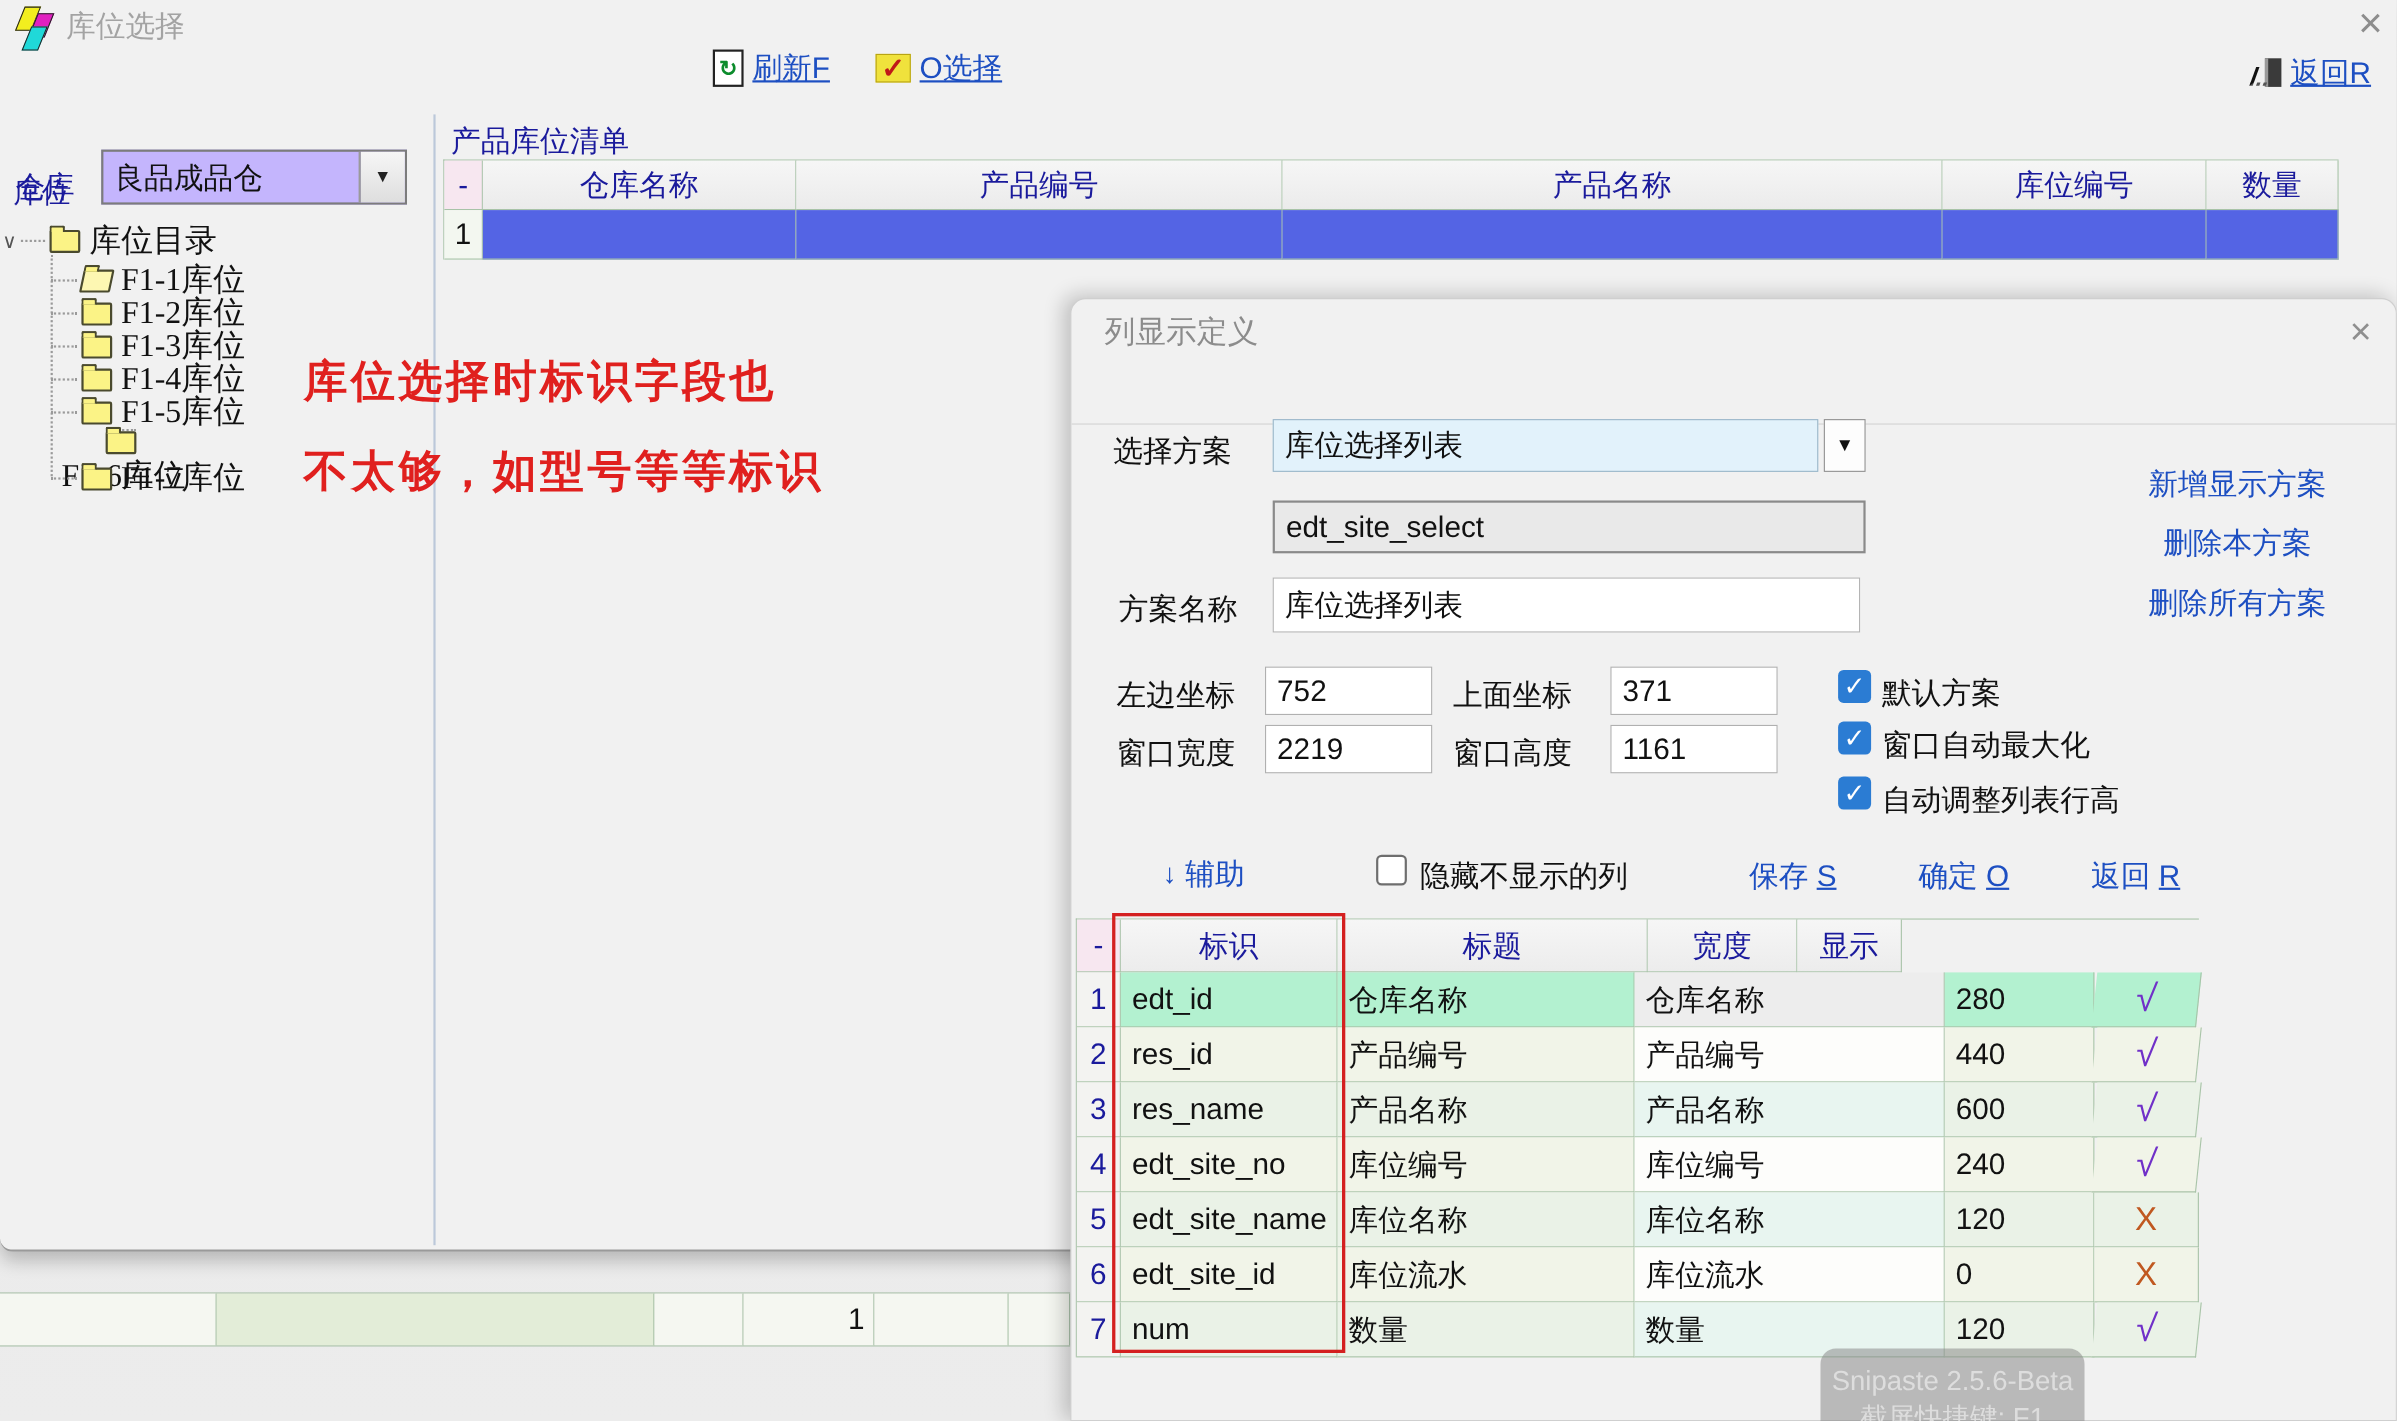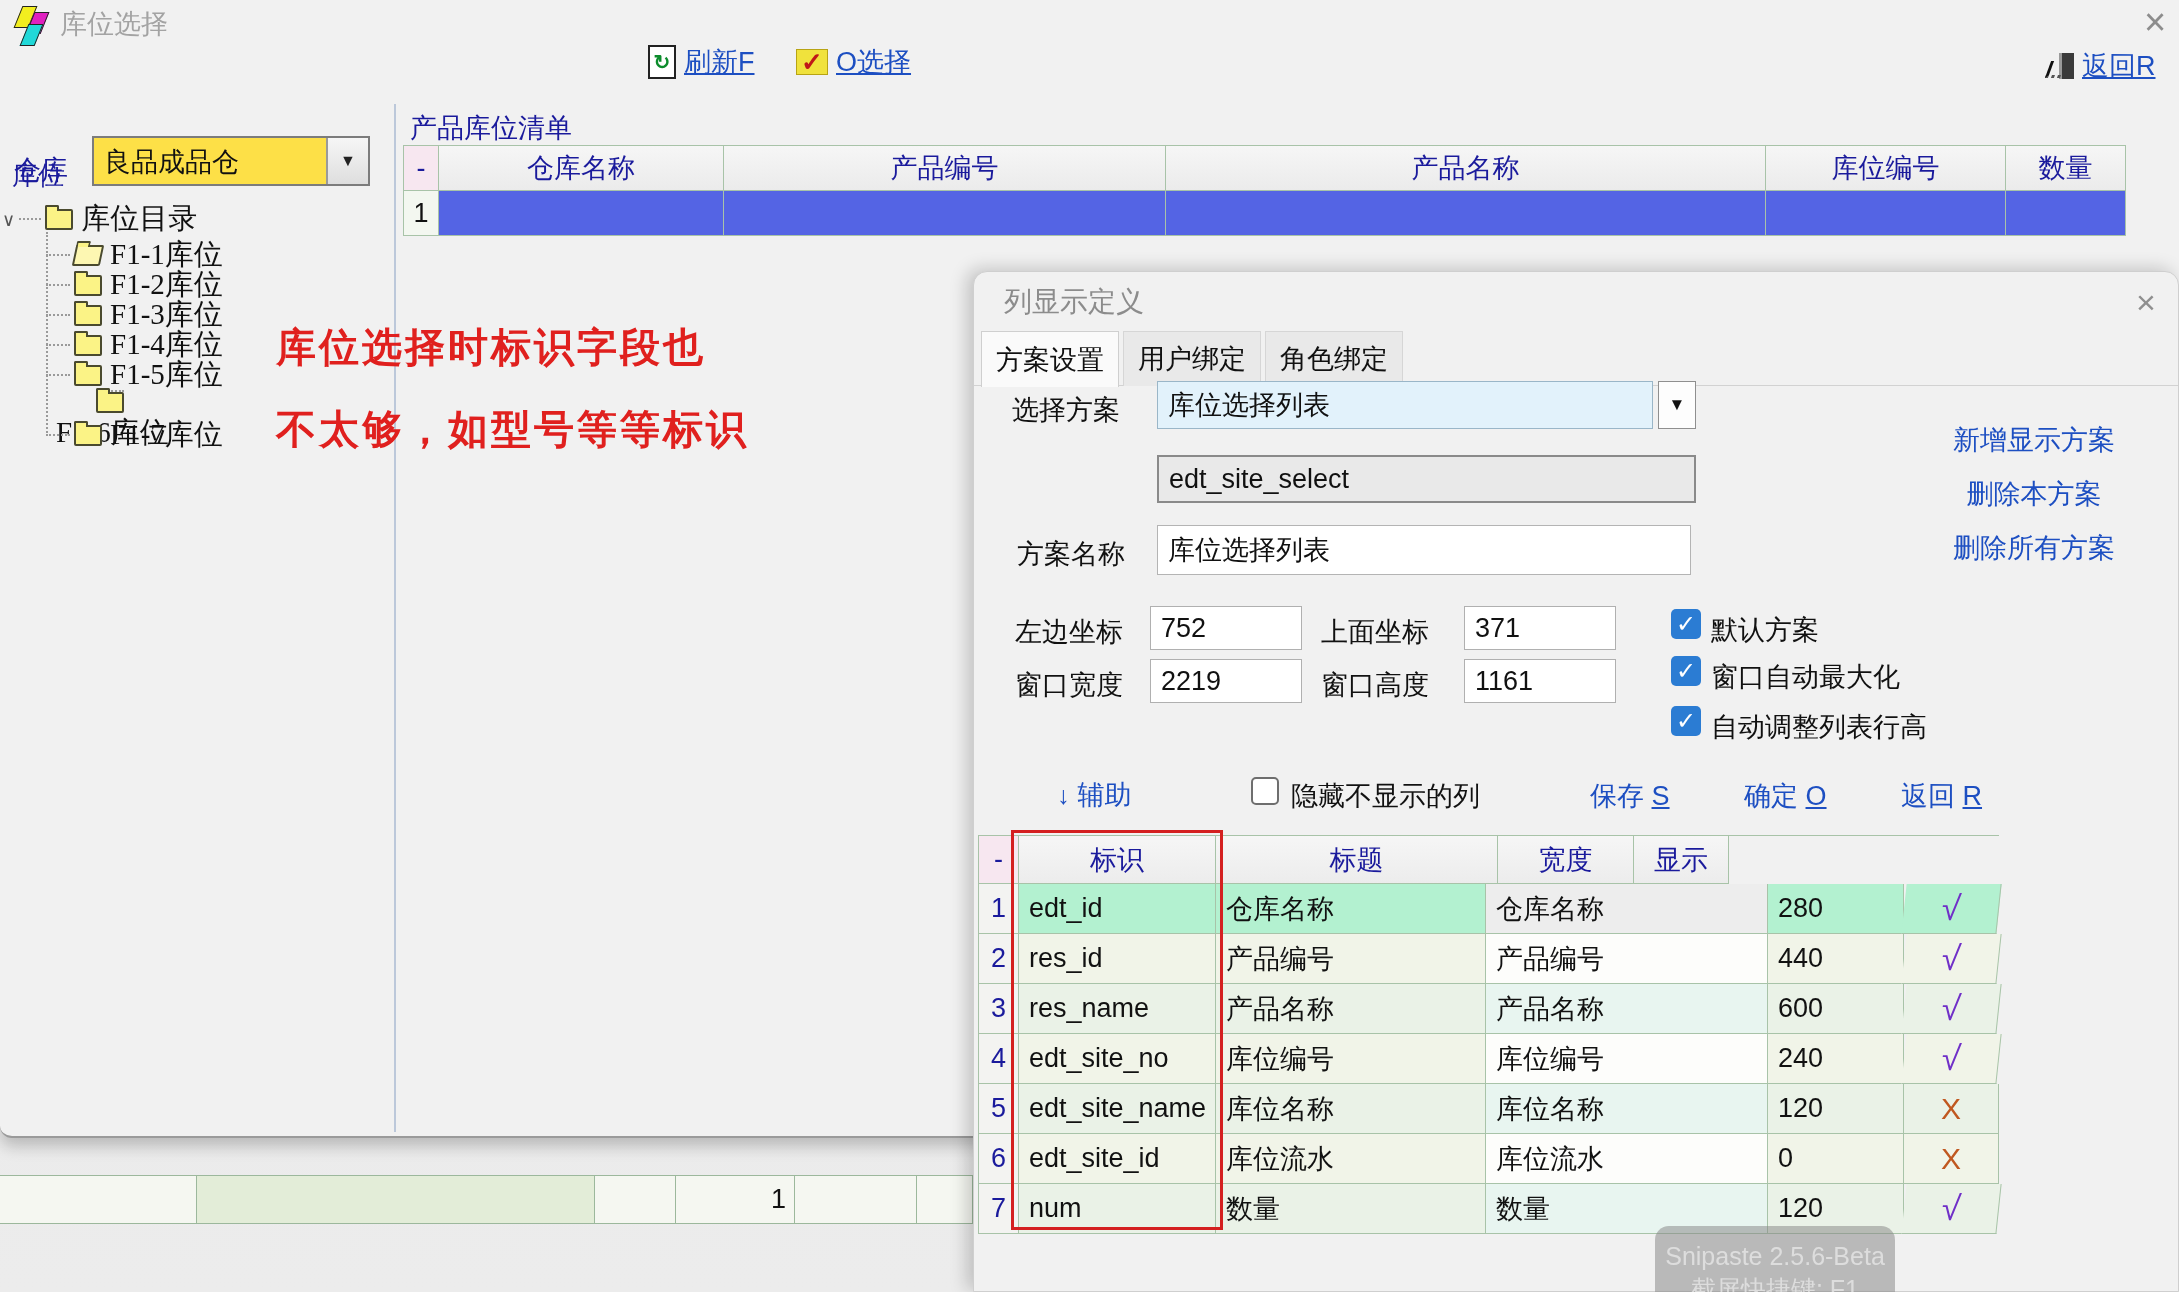--- a/index.html
+++ b/index.html
@@ -28,21 +28,21 @@
              display:flex;align-items:center;justify-content:center;color:#0c8c2c;font-size:20px;font-weight:bold;}
   .icon-check{width:30px;height:24px;background:#f0e23c;border:1px solid #b8a414;position:relative;
               display:flex;align-items:center;justify-content:center;color:#c01818;font-size:26px;font-weight:bold;}
   .icon-door{width:26px;height:30px;position:relative;}
   .icon-door .door{position:absolute;right:0;top:2px;width:12px;height:26px;background:#3a3a3a;border-left:3px solid #9a9a9a;}
   .icon-door .man{position:absolute;left:0;top:10px;width:12px;height:14px;border-left:3px solid #111;
                   border-bottom:3px dotted #555;transform:skewX(-20deg);}
   
   .navy{color:#1a1a9c;}
   #wh-label{position:absolute;left:14px;top:152px;font-size:27px;}
-  .combo{position:absolute;display:flex;background:#fde047;border:2px solid #7c7c7c;}
+  .combo{position:absolute;display:flex;background:#c4b5fd;border:2px solid #7c7c7c;}
   #wh-combo{left:92px;top:136px;width:274px;height:46px;}
   .combo .cval{flex:1;font-size:27px;color:#111;padding:6px 10px;white-space:nowrap;overflow:hidden;}
   .combo .cbtn{width:40px;background:linear-gradient(#f6f6f6,#dedede);border-left:2px solid #9a9a9a;
                display:flex;align-items:center;justify-content:center;font-size:16px;color:#222;}
   #v-splitter{position:absolute;left:394px;top:104px;width:2px;height:1028px;background:#bcc8da;}
   #site-label{position:absolute;left:12px;top:158px;font-size:26px;}
   
   #tree{position:absolute;left:0;top:198px;width:392px;height:262px;font-family:"Liberation Serif",serif;}
   .trow{position:absolute;height:30px;display:flex;align-items:center;font-size:29px;color:#111;}
   .trow .stub{border-top:2px dotted #9a9a9a;display:inline-block;}
@@ -240,25 +240,20 @@
     <div class="fc" style="width:119px;">1</div>
     <div class="fc" style="width:122px;"></div>
     <div class="fc" style="width:56px;"></div>
   </div>
 
   <div id="dialog">
     <div class="dlg-title">列显示定义</div>
     <div class="dlg-close">×</div>
 
     <div class="tabbar-line"></div>
-    <div class="tabs">
-      <div class="tab active">方案设置</div>
-      <div class="tab">用户绑定</div>
-      <div class="tab">角色绑定</div>
-    </div>
 
     <div class="dlbl" style="left:38px;top:120px;">选择方案</div>
     <div class="dinput" id="cmb-scheme">库位选择列表</div>
     <div id="cmb-btn">▼</div>
     <div class="dinput" id="fld-id">edt_site_select</div>
     <div class="dlbl" style="left:43px;top:264px;">方案名称</div>
     <div class="dinput" id="fld-name">库位选择列表</div>
 
     <div class="dlg-link" id="lnk-new">新增显示方案</div>
     <div class="dlg-link" id="lnk-del">删除本方案</div>

